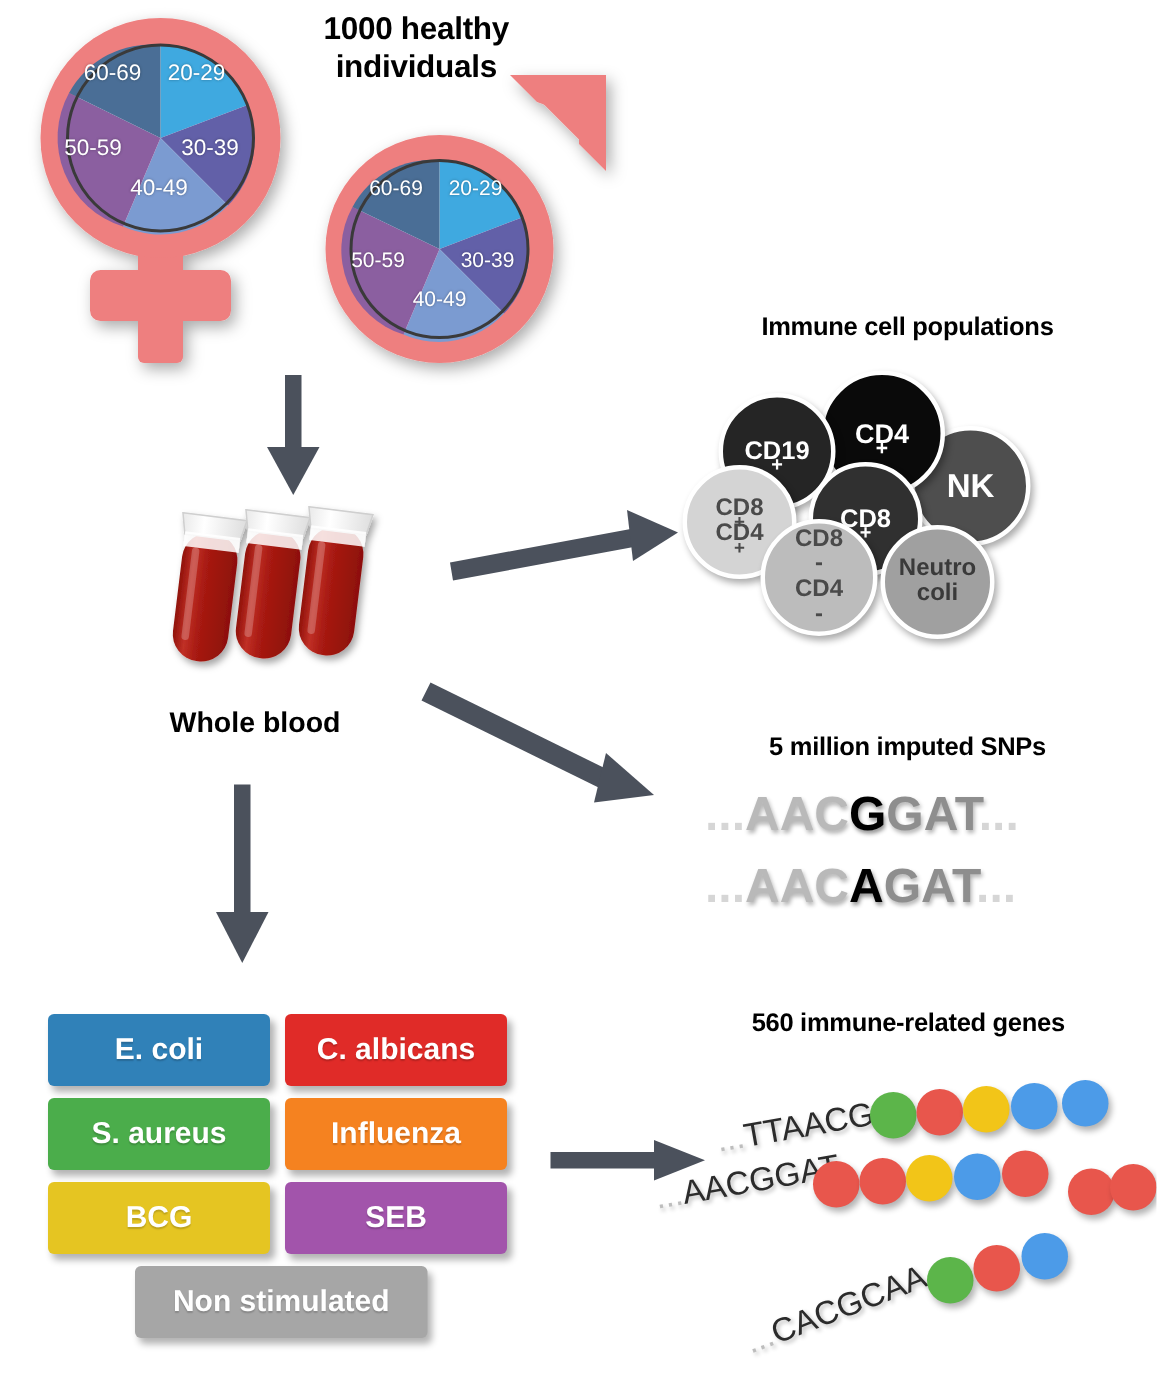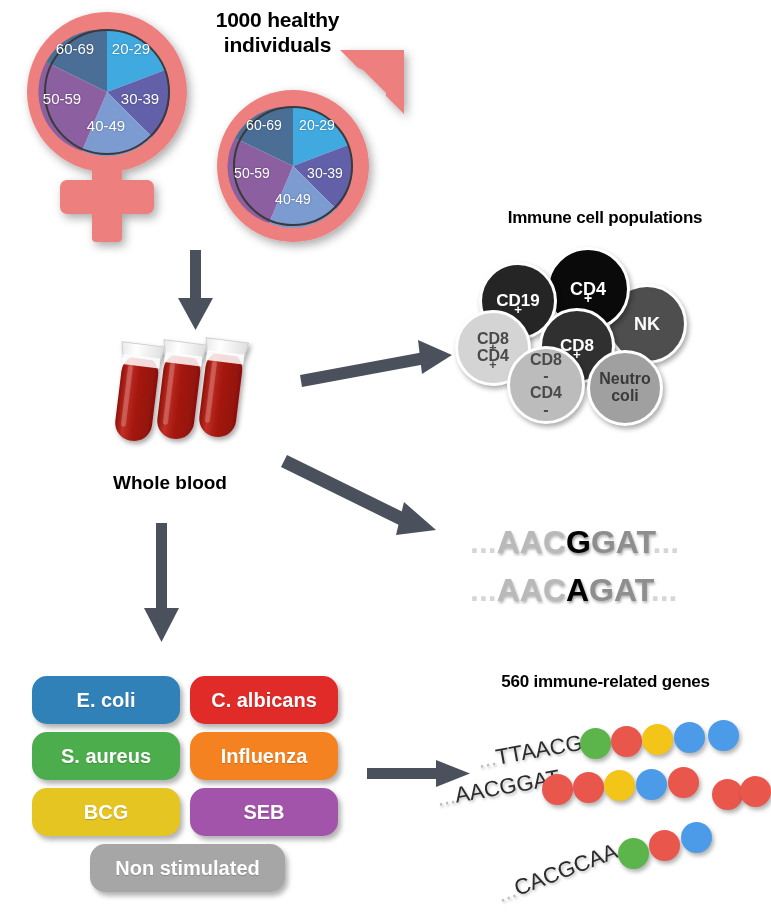--- a/index.html
+++ b/index.html
@@ -53,21 +53,21 @@
     font-size:32px;font-weight:bold;letter-spacing:0px;
   }
   .snp-dim{color:#b9b9b9;text-shadow:1px 2px 3px rgba(0,0,0,.30);}
   .snp-mid{color:#8e8e8e;text-shadow:1px 2px 3px rgba(0,0,0,.30);}
   .snp-hi{color:#000000;text-shadow:1px 2px 3px rgba(0,0,0,.45);}
   .snp-faint{color:#d6d6d6;}
 
   
   #stim-group{left:32px;top:676px;width:310px;height:215px;}
   .stim{
-    position:absolute;border-radius:15px;
+    position:absolute;border-radius:4px;
     display:flex;align-items:center;justify-content:center;
     color:#ffffff;font-weight:bold;font-size:20px;
     box-shadow:3px 4px 5px rgba(0,0,0,.30);
     text-shadow:0 1px 1px rgba(0,0,0,.18);
   }
 
   
   #expr-group{left:450px;top:718px;width:321px;height:200px;}
   .dna-text{
     position:absolute;white-space:nowrap;color:#2b2b2b;
@@ -195,20 +195,21 @@
     </g>
   </svg>
 
   <div class="abs heading" id="title-individuals">
     <div>1000 healthy</div>
     <div>individuals</div>
   </div>
 
   <div class="abs heading" id="title-immune">Immune cell populations</div>
 
+  <div class="abs heading" id="title-snps">5 million imputed SNPs</div>
 
   <div class="abs heading" id="title-expression">
     <div>560 immune-related genes</div>
   </div>
 
   <div class="pie-label" style="left:104px;top:40px;width:54px;font-size:15px;">20-29</div>
   <div class="pie-label" style="left:112px;top:90px;width:56px;font-size:15px;">30-39</div>
   <div class="pie-label" style="left:77px;top:117px;width:58px;font-size:15px;">40-49</div>
   <div class="pie-label" style="left:33px;top:90px;width:58px;font-size:15px;">50-59</div>
   <div class="pie-label" style="left:47px;top:40px;width:56px;font-size:15px;">60-69</div>
@@ -216,21 +217,21 @@
   <div class="pie-label" style="left:291px;top:117px;width:52px;font-size:14px;">20-29</div>
   <div class="pie-label" style="left:298px;top:165px;width:54px;font-size:14px;">30-39</div>
   <div class="pie-label" style="left:265px;top:191px;width:56px;font-size:14px;">40-49</div>
   <div class="pie-label" style="left:224px;top:165px;width:56px;font-size:14px;">50-59</div>
   <div class="pie-label" style="left:237px;top:117px;width:54px;font-size:14px;">60-69</div>
 
   <div class="abs" id="label-whole-blood">Whole blood</div>
 
   <div class="abs" id="cells-group">
 
-    <div class="cell" style="left:152px;top:44px;width:80px;height:80px;font-size:18px;background:#4e4e4e;color:#ffffff;justify-content:center;">
+    <div class="cell" style="left:152px;top:44px;width:80px;height:80px;font-size:22px;background:#4e4e4e;color:#ffffff;justify-content:center;">
       <div>
         <span>NK</span>
       </div>
     </div>
 
     <div class="cell" style="left:91px;top:7px;width:84px;height:84px;font-size:18px;background:#0a0a0a;color:#ffffff;">
       <div>
         <span>CD4</span>
           <span class="sup">+</span>
       </div>

